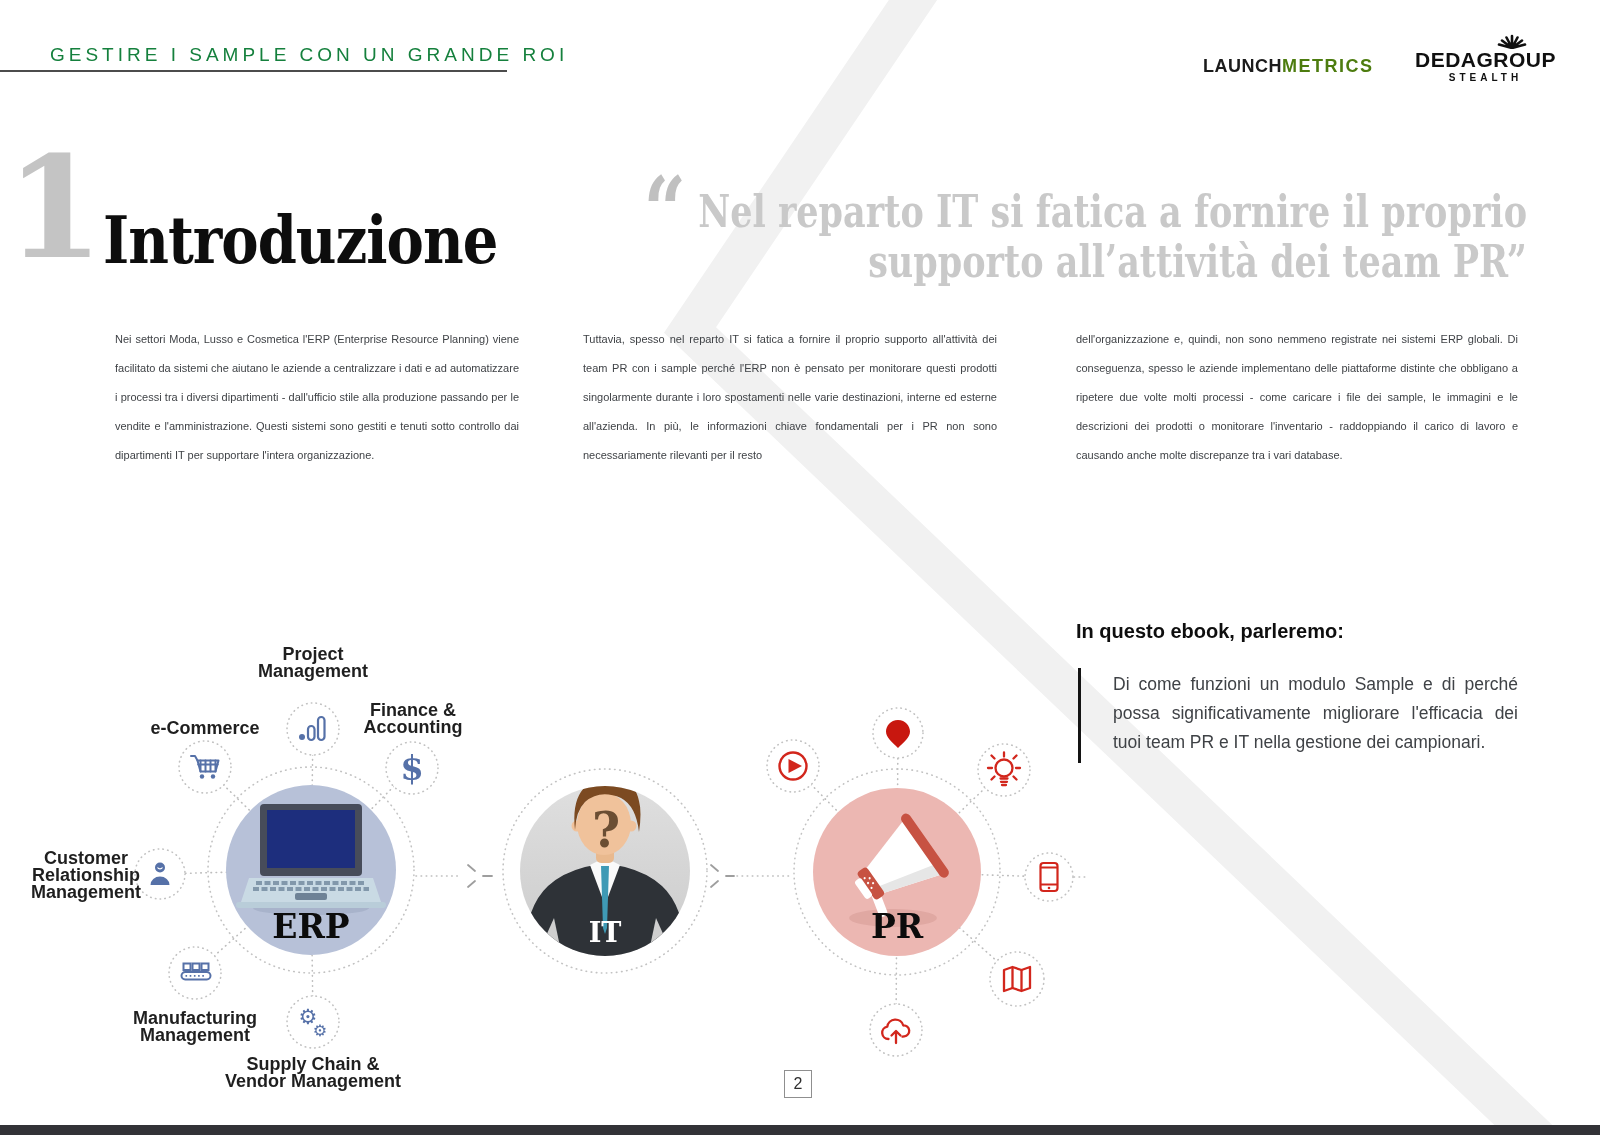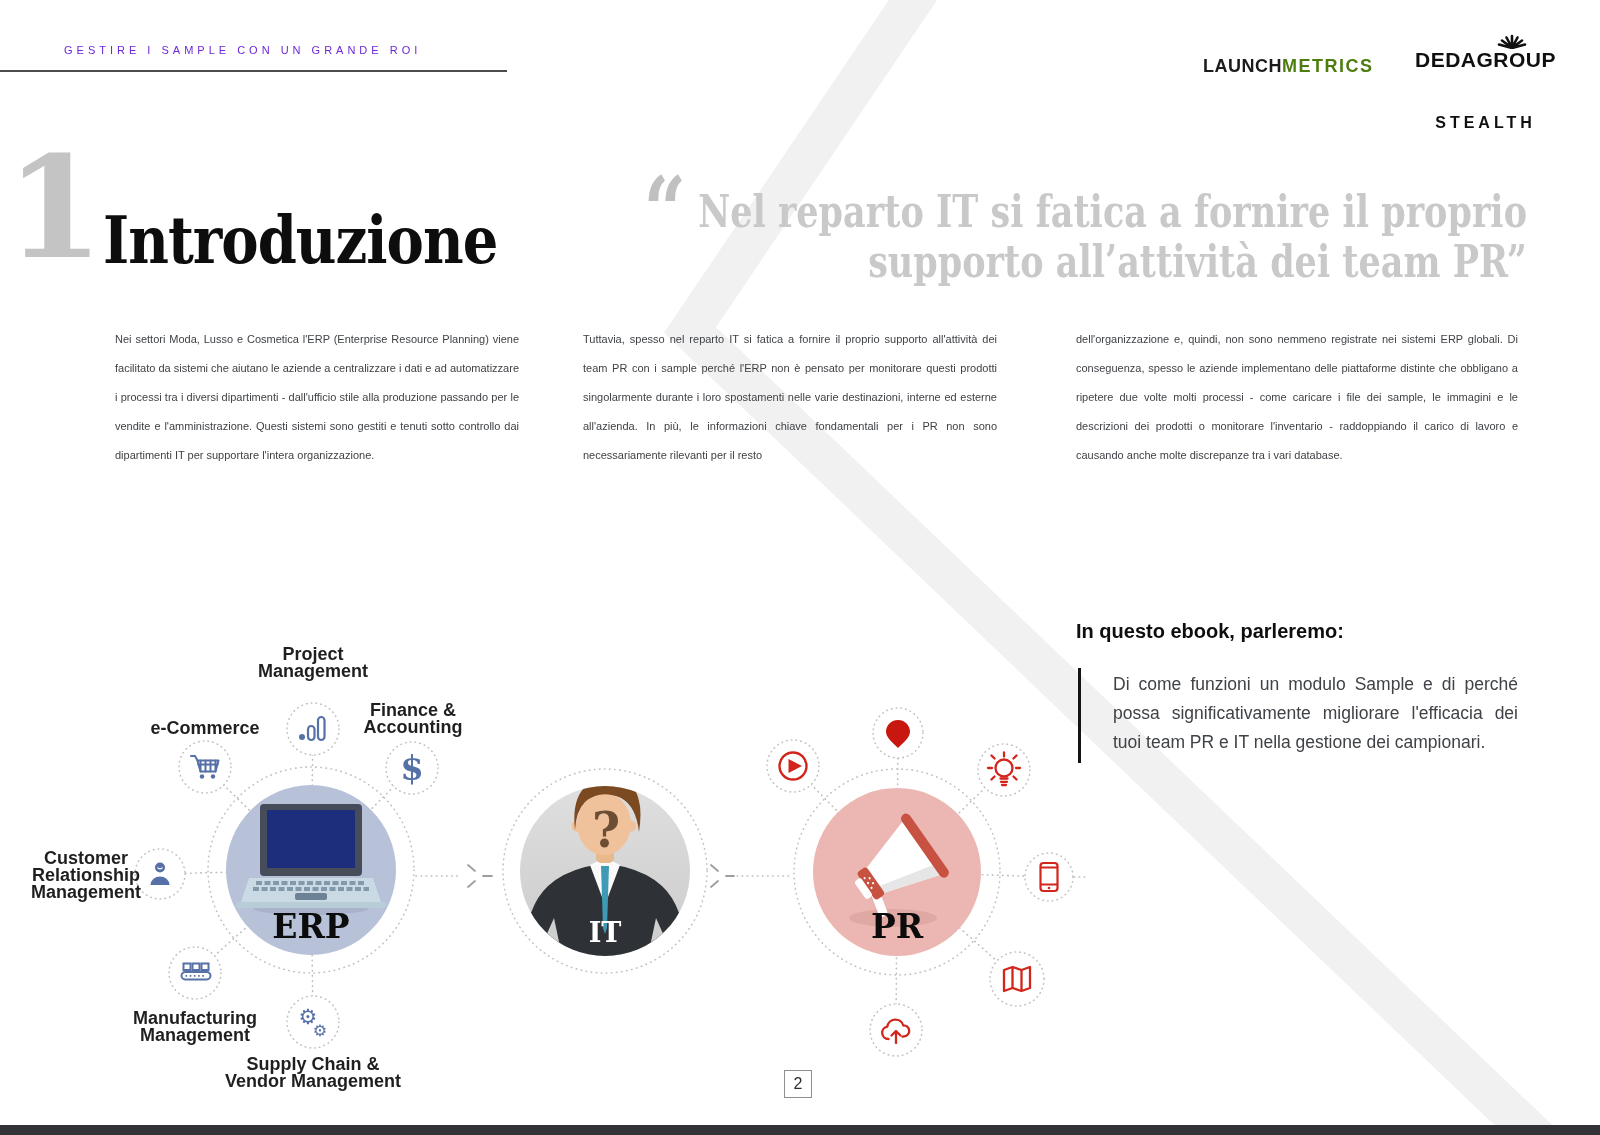--- a/index.html
+++ b/index.html
@@ -1,28 +1,28 @@
 <!DOCTYPE html>
 <html><head>
 <meta charset="utf-8">
 <style>
   html,body{margin:0;padding:0;background:#ffffff;}
   .page{position:relative;width:1600px;height:1135px;background:#ffffff;overflow:hidden;
         font-family:"Liberation Sans",sans-serif;color:#3f4246;}
   .abs{position:absolute;z-index:1;}
   .wm{position:absolute;left:0;top:0;z-index:0;}
-  .hdr-title{left:64px;top:44px;font-size:11px;letter-spacing:4px;color:#6d28d9;font-weight:500;white-space:nowrap;}
+  .hdr-title{left:50px;top:44px;font-size:19px;letter-spacing:4px;color:#15803d;font-weight:500;white-space:nowrap;}
   .hdr-rule{left:0;top:70px;width:507px;height:2px;background:#4c4c4c;}
   .lm-logo{left:1203px;top:56px;font-size:18px;color:#1b1b1b;white-space:nowrap;}
   .lm-bold{font-weight:700;letter-spacing:.5px;}
   .lm-light{font-weight:700;letter-spacing:1.5px;color:#4d7c0f;}
   .dg-logo{left:1408px;top:34px;width:155px;text-align:center;color:#101010;}
   .dg-burst{display:block;margin:0 auto;position:relative;left:26px;}
   .dg-word{font-size:21px;font-weight:800;letter-spacing:.5px;line-height:22px;}
-  .dg-sub{font-size:16px;font-weight:600;letter-spacing:4px;line-height:13px;margin-top:45px;}
+  .dg-sub{font-size:10px;font-weight:600;letter-spacing:4px;line-height:13px;}
   .sec-num{left:6px;top:138px;font-size:140px;line-height:1;font-family:"DejaVu Serif",serif;font-weight:bold;color:#c4c4c4;}
   .sec-title{left:103px;top:206px;font-size:56px;line-height:1;font-family:"DejaVu Serif",serif;font-weight:bold;color:#0d0d0d;transform:scaleY(1.18);transform-origin:0 0;letter-spacing:-1px;}
   .quote{right:73px;top:186px;text-align:right;font-family:"DejaVu Serif",serif;font-weight:bold;
          color:#c9c9c9;font-size:35px;line-height:40px;transform:scaleY(1.27);transform-origin:100% 0;white-space:nowrap;}
   .quote-mark{font-size:74px;line-height:0;position:relative;top:14px;margin-right:12px;color:#c0c0c0;}
   .col{top:325px;font-size:11px;line-height:29px;text-align:justify;color:#3f4246;}
   .col p{margin:0;}
   .ebook-head{left:1076px;top:620px;font-size:20px;font-weight:bold;color:#0e0e0e;}
   .ebook-items{left:1078px;top:668px;width:440px;border-left:3px solid #141414;padding:2px 0 6px 32px;box-sizing:border-box;}
   .ebook-items p{margin:0;font-size:17.5px;line-height:29px;text-align:justify;color:#3f4246;}

